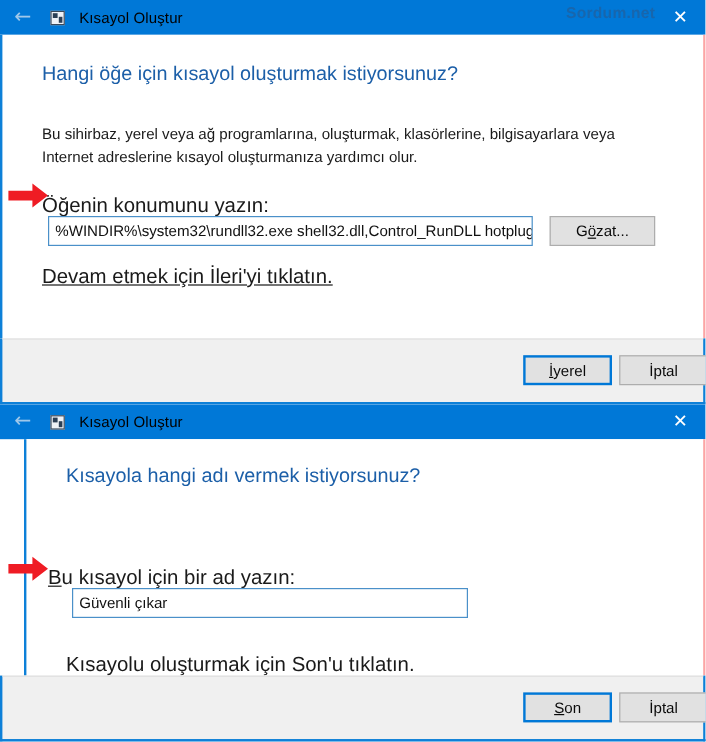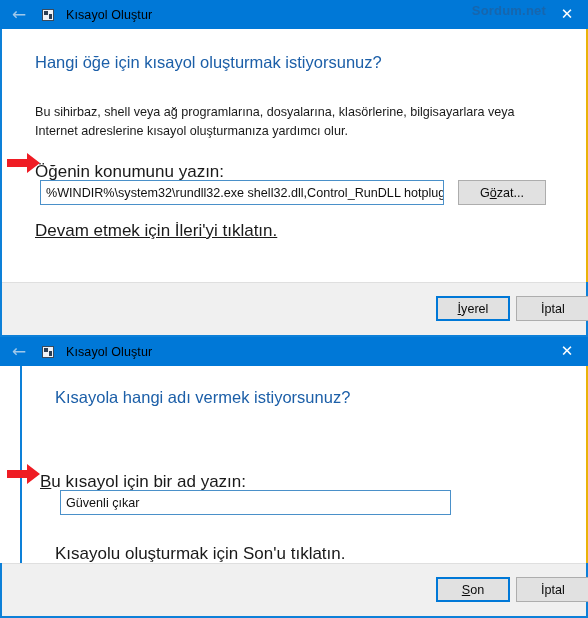--- a/index.html
+++ b/index.html
@@ -114,21 +114,21 @@
     color: #ffffff;
     font-size: 15px;
     font-family: "DejaVu Sans", sans-serif;
     line-height: 1;
   }
 
   .body-area {
     position: relative;
     background: #ffffff;
     border-left: 2px solid #0d80d8;
-    border-right: 2px solid #eab308;
+    border-right: 2px solid #fca5a5;
     box-sizing: border-box;
   }
   .dialog-1 .body-area { height: 253px; }
   .dialog-2 .body-area { height: 197px; margin-left: 20px; }
 
   .heading {
     position: absolute;
     left: 33px;
     font-size: 16.5px;
     color: #1c5fa8;
@@ -168,21 +168,21 @@
     display: flex;
     align-items: center;
     padding-left: 5px;
     white-space: nowrap;
     overflow: hidden;
   }
   .dialog-1 .textbox {
     left: 38px; top: 151px; width: 404px; height: 25px;
   }
   .dialog-2 .textbox {
-    left: 38px; top: 124px; width: 391px; height: 25px;
+    left: 38px; top: 124px; width: 330px; height: 25px;
   }
 
   .btn {
     position: absolute;
     box-sizing: border-box;
     background: #e1e1e1;
     border: 1px solid #adadad;
     font-size: 12.6px;
     color: #0a0a0a;
     display: flex;
@@ -256,21 +256,21 @@
 
       <div class="watermark">Sordum.net</div>
 
       <div class="close-btn">✕</div>
     </div>
 
     <div class="body-area">
 
       <div class="heading">Hangi öğe için kısayol oluşturmak istiyorsunuz?</div>
 
-      <div class="paragraph">Bu sihirbaz, shell veya ağ programlarına, dosyalarına, klasörlerine, bilgisayarlara veya Internet adreslerine kısayol oluşturmanıza yardımcı olur.</div>
+      <div class="paragraph">Bu sihirbaz, yerel veya ağ programlarına, oluşturmak, klasörlerine, bilgisayarlara veya Internet adreslerine kısayol oluşturmanıza yardımcı olur.</div>
 
       <div class="field-label"><span>Ö</span><span class="acc">ğ</span><span>enin konumunu yazın:</span></div>
 
       <div class="textbox" placeholder="">%WINDIR%\system32\rundll32.exe shell32.dll,Control_RunDLL hotplug.dll</div>
 
       <div class="btn browse-btn">
           <span>G</span>
           <span class="acc">ö</span>
           <span>zat...</span>
         </div>

